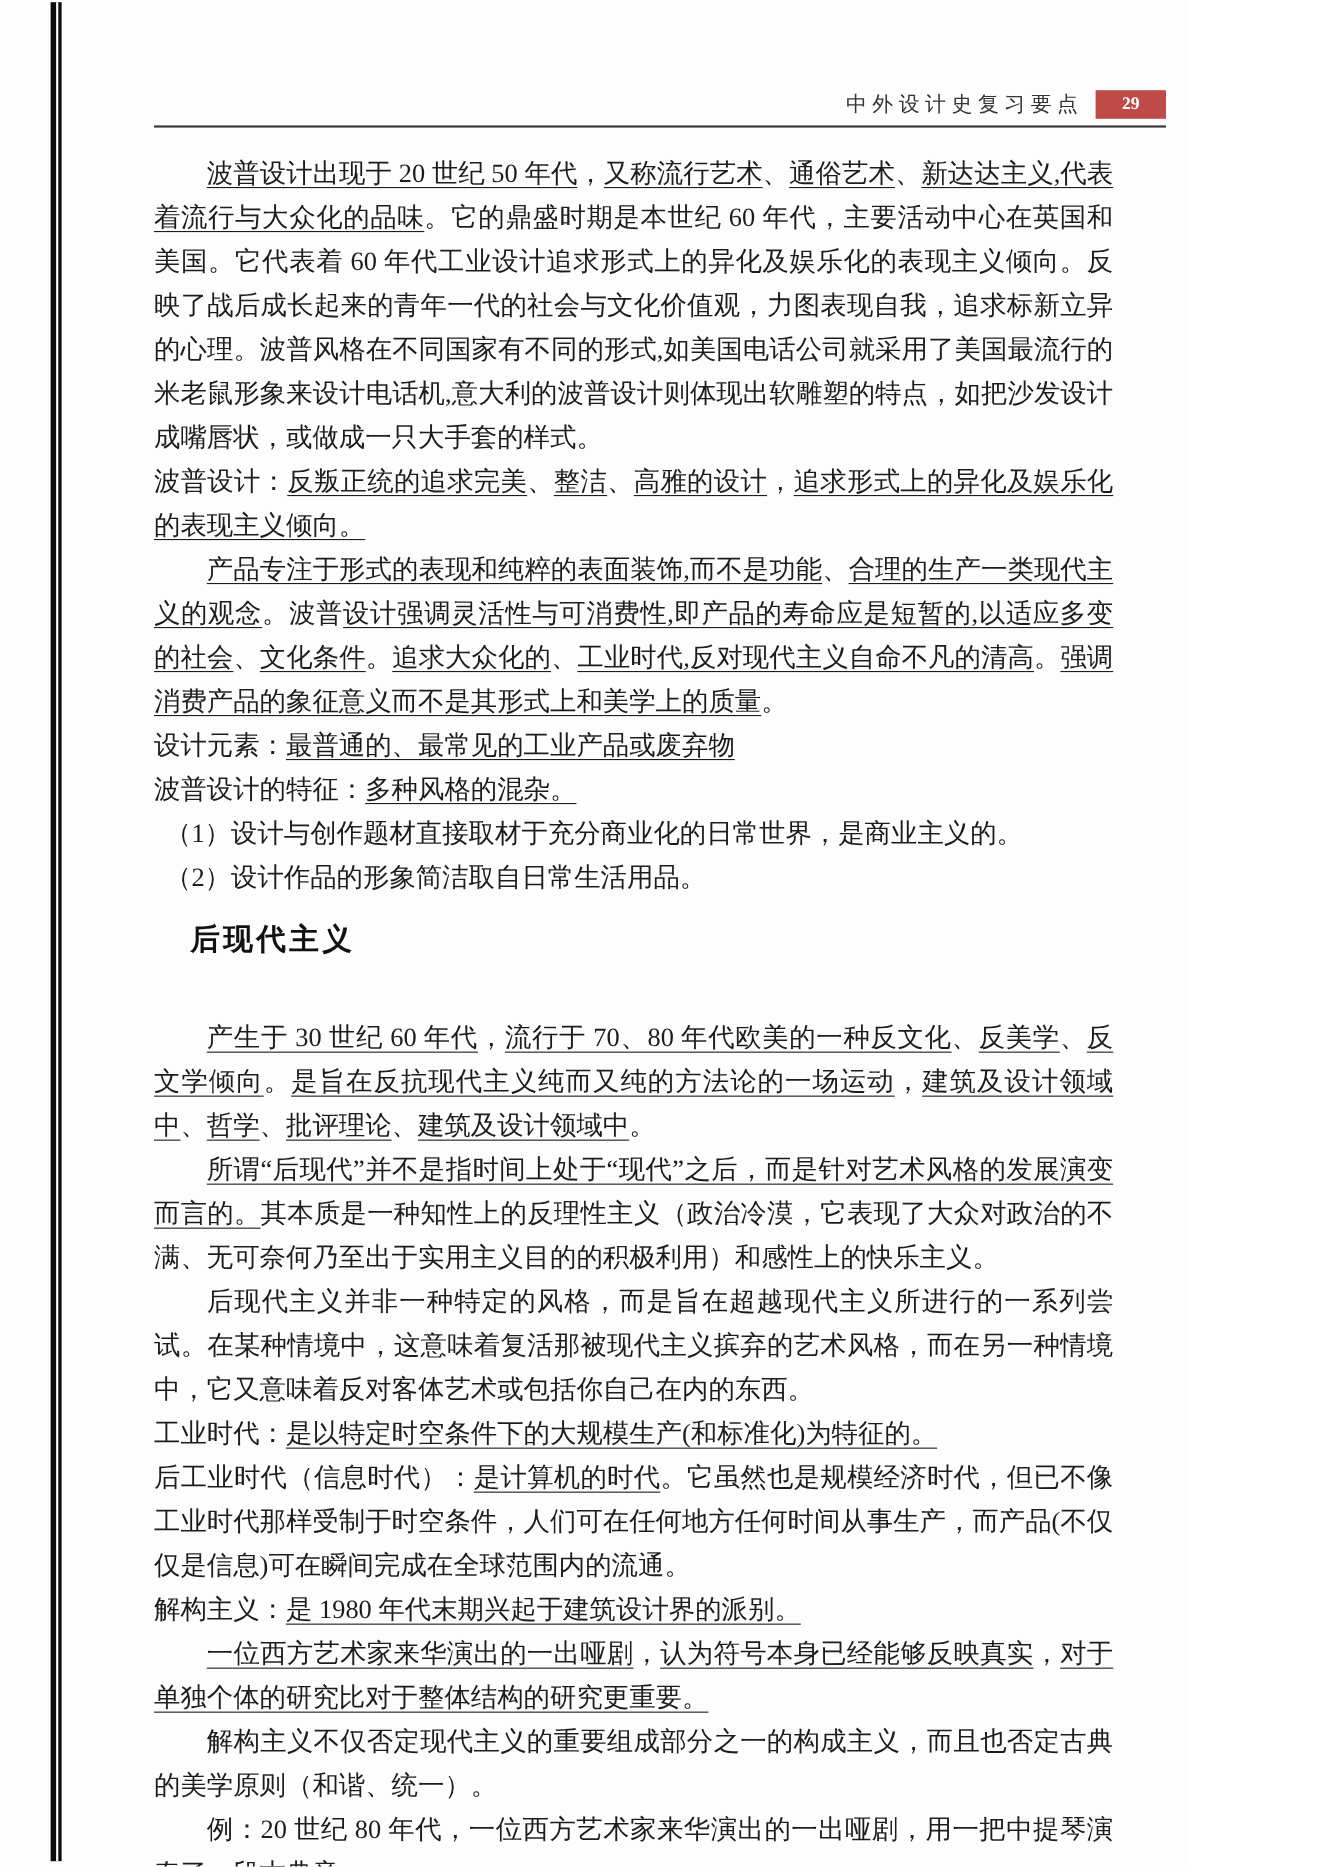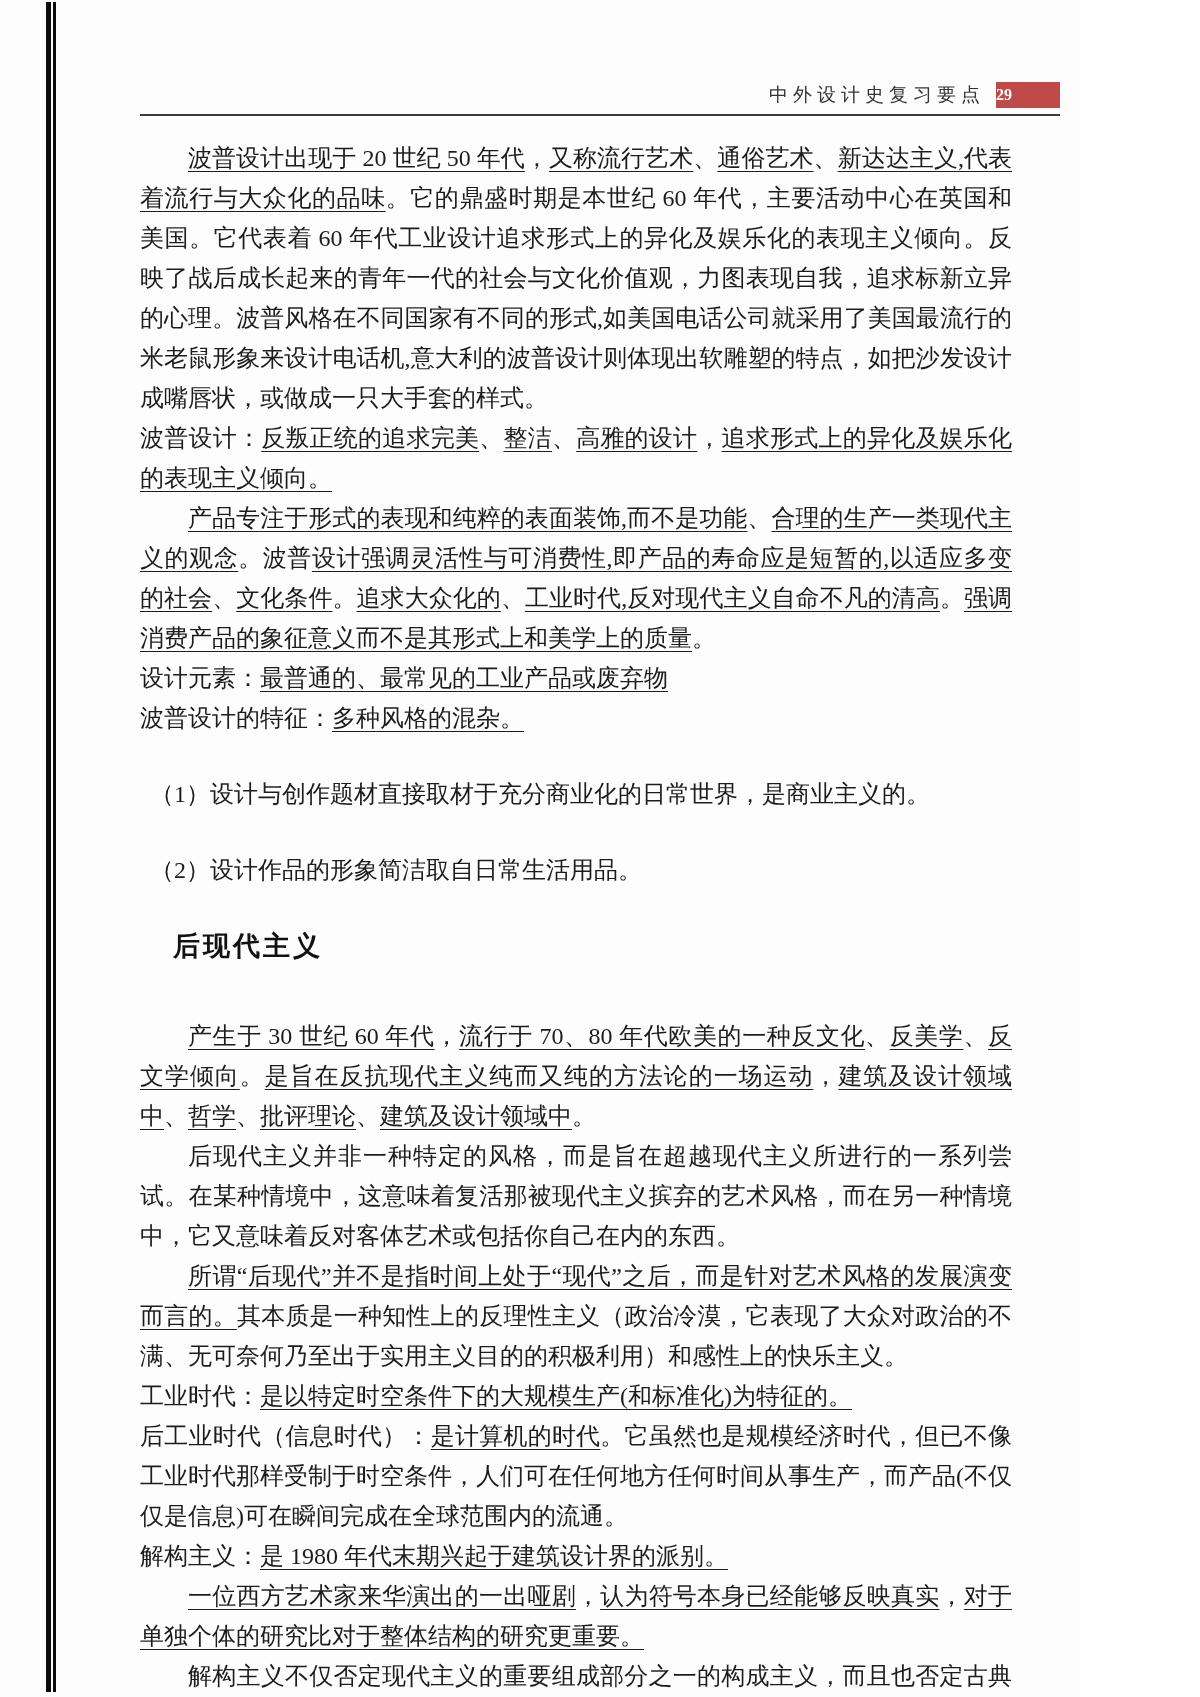--- a/index.html
+++ b/index.html
@@ -27,43 +27,43 @@
     width:920px; height:40px;
     border-bottom:2px solid #3a3a3a;
     display:flex; align-items:center; justify-content:flex-end; gap:11px;
     box-sizing:border-box;
   }
   .header-title {
     font-size:19px; letter-spacing:5px; color:#343434;
   }
   .page-badge {
     width:64px; height:26px;
-    display:flex; align-items:center; 
+    display:flex; align-items:center; justify-content:center;
     color:#ffffff; font-size:16px; font-weight:bold;
   }
   
   .content {
     position:absolute; left:140px; top:138px; width:872px;
   }
   .content p {
     margin:0;
     font-size:24px; line-height:40px;
     text-align:justify;
     text-justify:inter-ideograph;
   }
   .content p.indent { text-indent:2em; }
-  .content p.list { padding-left:10px;margin-top:36px; }
+  .content p.list { padding-left:10px; }
   .content u {
     text-decoration:underline;
     text-decoration-thickness:1px;
     text-underline-offset:5px;
     text-decoration-skip-ink:none;
   }
   .content h2 {
-    margin:36px 0 50px 0;
+    margin:16px 0 50px 0;
     padding-left:33px;
     font-family:Liberation Serif, serif;
     font-size:27px; font-weight:bold;
     letter-spacing:3px;
     line-height:40px;
     color:#111111;
   }
 </style>
 </head>
 <body>
@@ -81,22 +81,22 @@
   <div class="content">
       <p class="indent"><u>波普设计出现于 20 世纪 50 年代</u><span>，</span><u>又称流行艺术</u><span>、</span><u>通俗艺术</u><span>、</span><u>新达达主义,代表着流行与大众化的品味</u><span>。它的鼎盛时期是本世纪 60 年代，主要活动中心在英国和美国。它代表着 60 年代工业设计追求形式上的异化及娱乐化的表现主义倾向。反映了战后成长起来的青年一代的社会与文化价值观，力图表现自我，追求标新立异的心理。波普风格在不同国家有不同的形式,如美国电话公司就采用了美国最流行的米老鼠形象来设计电话机,意大利的波普设计则体现出软雕塑的特点，如把沙发设计成嘴唇状，或做成一只大手套的样式。</span></p>
       <p><span>波普设计：</span><u>反叛正统的追求完美</u><span>、</span><u>整洁</u><span>、</span><u>高雅的设计</u><span>，</span><u>追求形式上的异化及娱乐化的表现主义倾向。</u></p>
       <p class="indent"><u>产品专注于形式的表现和纯粹的表面装饰,而不是功能</u><span>、</span><u>合理的生产一类现代主义的观念</u><span>。波普</span><u>设计强调灵活性与可消费性,即产品的寿命应是短暂的,以适应多变的社会</u><span>、</span><u>文化条件</u><span>。</span><u>追求大众化的</u><span>、</span><u>工业时代,反对现代主义自命不凡的清高</u><span>。</span><u>强调消费产品的象征意义而不是其形式上和美学上的质量</u><span>。</span></p>
       <p><span>设计元素：</span><u>最普通的、最常见的工业产品或废弃物</u></p>
       <p><span>波普设计的特征：</span><u>多种风格的混杂。</u></p>
       <p class="list"><span>（1）设计与创作题材直接取材于充分商业化的日常世界，是商业主义的。</span></p>
       <p class="list"><span>（2）设计作品的形象简洁取自日常生活用品。</span></p>
       <h2>后现代主义</h2>
       <p class="indent"><u>产生于 30 世纪 60 年代</u><span>，</span><u>流行于 70、80 年代欧美的一种反文化</u><span>、</span><u>反美学</u><span>、</span><u>反文学倾向</u><span>。</span><u>是旨在反抗现代主义纯而又纯的方法论的一场运动</u><span>，</span><u>建筑及设计领域中</u><span>、</span><u>哲学</u><span>、</span><u>批评理论</u><span>、</span><u>建筑及设计领域中</u><span>。</span></p>
+      <p class="indent"><u>所谓“后现代”并不是指时间上处于“现代”之后，而是针对艺术风格的发展演变而言的。</u><span>其本质是一种知性上的反理性主义（政治冷漠，它表现了大众对政治的不满、无可奈何乃至出于实用主义目的的积极利用）和感性上的快乐主义。</span></p>
       <p class="indent"><span>后现代主义并非一种特定的风格，而是旨在超越现代主义所进行的一系列尝试。在某种情境中，这意味着复活那被现代主义摈弃的艺术风格，而在另一种情境中，它又意味着反对客体艺术或包括你自己在内的东西。</span></p>
-      <p class="indent"><u>所谓“后现代”并不是指时间上处于“现代”之后，而是针对艺术风格的发展演变而言的。</u><span>其本质是一种知性上的反理性主义（政治冷漠，它表现了大众对政治的不满、无可奈何乃至出于实用主义目的的积极利用）和感性上的快乐主义。</span></p>
       <p><span>工业时代：</span><u>是以特定时空条件下的大规模生产(和标准化)为特征的。</u></p>
       <p><span>后工业时代（信息时代）：</span><u>是计算机的时代</u><span>。它虽然也是规模经济时代，但已不像工业时代那样受制于时空条件，人们可在任何地方任何时间从事生产，而产品(不仅仅是信息)可在瞬间完成在全球范围内的流通。</span></p>
       <p><span>解构主义：</span><u>是 1980 年代末期兴起于建筑设计界的派别。</u></p>
       <p class="indent"><u>一位西方艺术家来华演出的一出哑剧</u><span>，</span><u>认为符号本身已经能够反映真实</u><span>，</span><u>对于单独个体的研究比对于整体结构的研究更重要。</u></p>
       <p class="indent"><span>解构主义不仅否定现代主义的重要组成部分之一的构成主义，而且也否定古典的美学原则（和谐、统一）。</span></p>
       <p class="indent"><span>例：20 世纪 80 年代，一位西方艺术家来华演出的一出哑剧，用一把中提琴演奏了一段古典音</span></p>
     </div>
 </div>
 
 </body></html>

